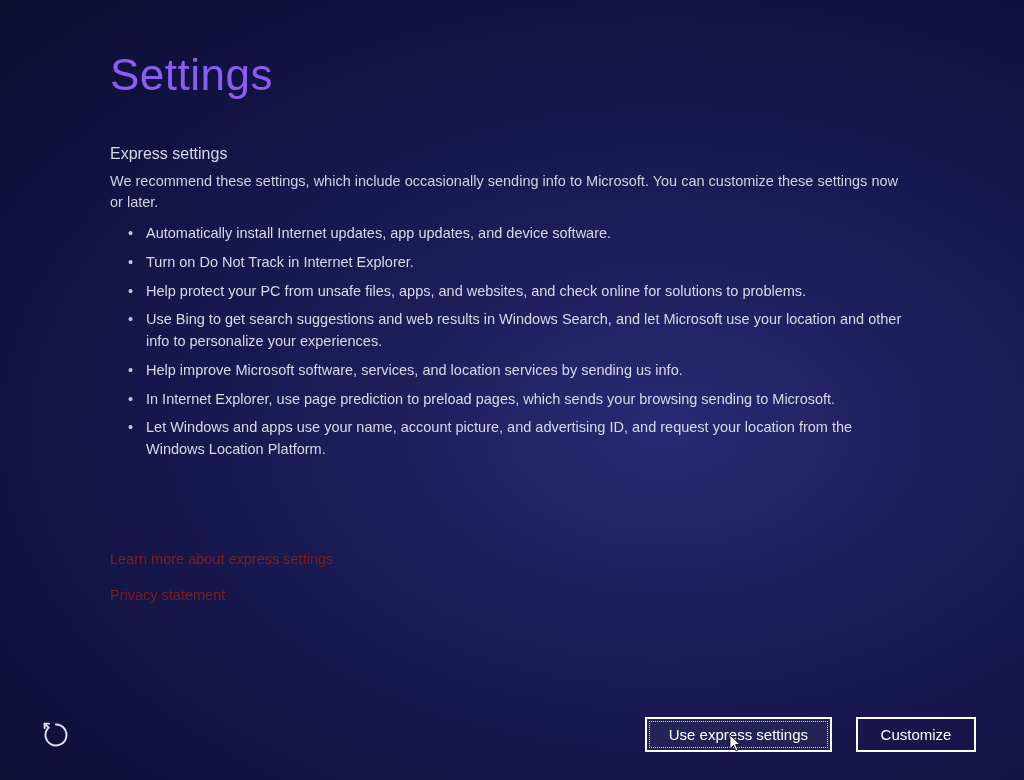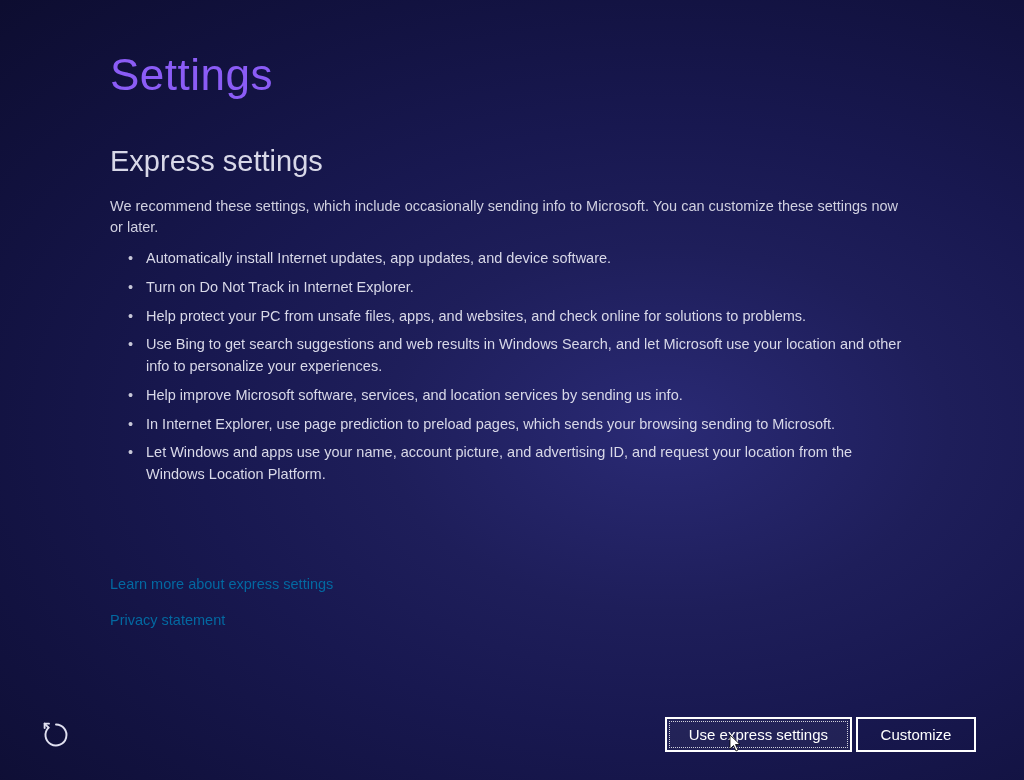--- a/index.html
+++ b/index.html
@@ -20,24 +20,24 @@
       padding: 50px 110px 0 110px;
     }
     .page-title {
       font-size: 44px;
       font-weight: 200;
       color: #8b5cf6;
       margin-bottom: 45px;
       letter-spacing: 0.5px;
     }
     .section-title {
-      font-size: 29px;
+      font-size: 16px;
       font-weight: 300;
       color: #d8d8e8;
-      margin-bottom: 18px;
+      margin-bottom: 8px;
     }
     .description {
       font-size: 14.5px;
       font-weight: 300;
       color: #d0d0e0;
       line-height: 1.45;
       margin-bottom: 10px;
       max-width: 820px;
     }
     .bullet-list {
@@ -61,21 +61,21 @@
       top: 0;
       color: #c8c8d8;
     }
     .links {
       margin-top: 90px;
     }
     .link {
       display: block;
       font-size: 14.5px;
       font-weight: 300;
-      color: #0369a1;
+      color: #7f1d1d;
       margin-bottom: 20px;
       cursor: pointer;
     }
     .bottom-bar {
       position: absolute;
       bottom: 28px;
       left: 0;
       right: 0;
       padding: 0 48px 0 40px;
       display: flex;
@@ -91,21 +91,21 @@
       justify-content: center;
     }
     .ease-icon svg {
       width: 28px;
       height: 28px;
       stroke: #e0e0f0;
       fill: none;
     }
     .buttons {
       display: flex;
-      gap: 4px;
+      gap: 24px;
     }
     .btn {
       border: 2px solid #ffffff;
       background: transparent;
       color: #ffffff;
       font-family: inherit;
       font-size: 15px;
       font-weight: 400;
       padding: 7px 22px;
       cursor: pointer;

